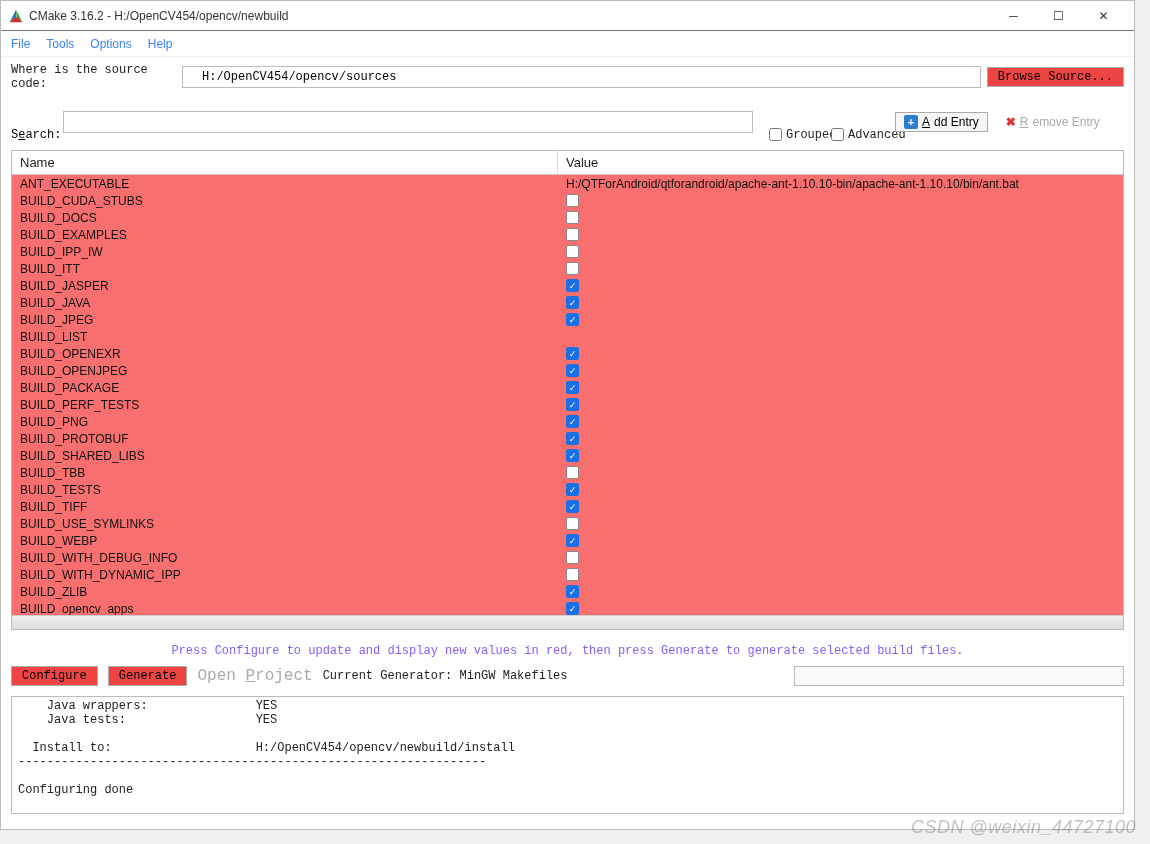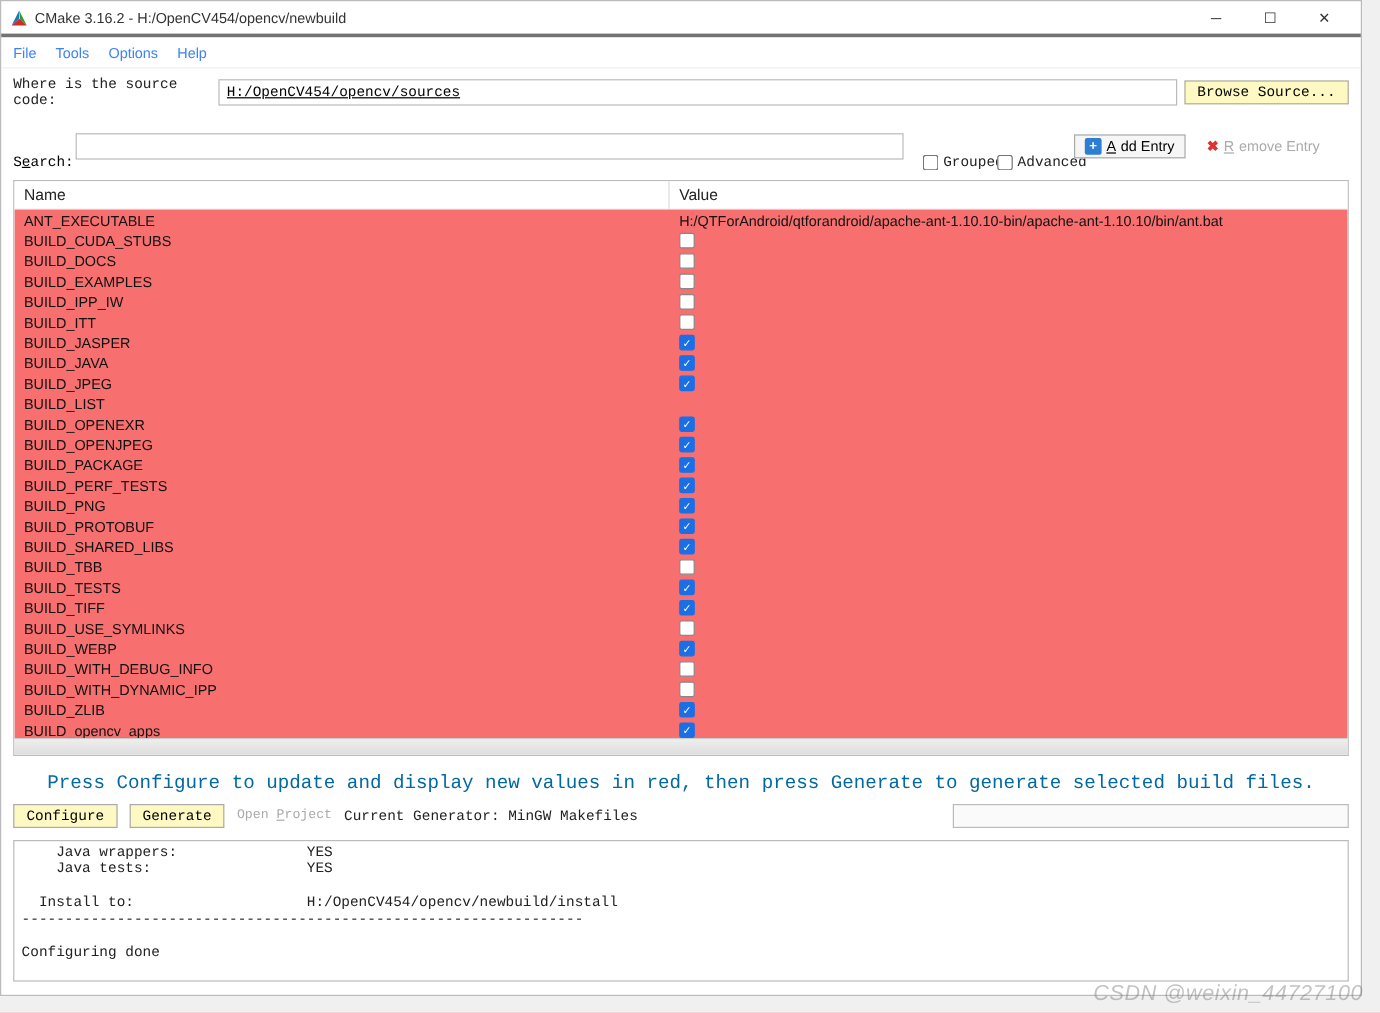--- a/index.html
+++ b/index.html
@@ -1,56 +1,56 @@
 <!DOCTYPE html>
 <html><head>
 <meta charset="utf-8">
 <style>
 * { box-sizing: border-box; margin: 0; padding: 0; }
 body { font-family: "Segoe UI", Tahoma, sans-serif; font-size: 12px; background: #f0f0f0; width: 1150px; height: 844px; position: relative; overflow: hidden; }
 .window { position: absolute; top: 0; left: 10; width: 1135px; height: 830px; background: #fff; border: 1px solid #bbb; display: flex; flex-direction: column; }
-.titlebar { height: 30px; display: flex; align-items: center; padding: 0 8px; border-bottom: 3px solid #737373; }
+.titlebar { height: 30px; display: flex; align-items: center; padding: 0 8px; border-bottom: 1px solid #737373; }
 .titlebar .logo { width: 14px; height: 14px; margin-right: 6px; }
 .titlebar .title { color: #333; font-size: 12px; flex: 1; }
 .win-controls { display: flex; gap: 0; }
 .win-btn { width: 45px; height: 28px; display: flex; align-items: center; justify-content: center; color: #333; cursor: pointer; }
 .menubar { height: 26px; display: flex; align-items: center; padding: 0 10px; gap: 16px; border-bottom: 1px solid #eee; color: #3b82f6; }
 .menubar span { cursor: pointer; }
 .toprow { display: flex; align-items: center; padding: 6px 10px; gap: 6px; }
 .toprow label { font-family: "Consolas","Courier New",monospace; font-size: 12px; color: #222; width: 165px; }
-.toprow input[type=text] { flex: 1; height: 22px; padding: 2px 6px; border: 1px solid #bbb; font-family: "Consolas","Courier New",monospace; font-size: 12px; text-decoration: underline; }
+.toprow input[type=text] { flex: 1; height: 22px; padding: 2px 19px; border: 1px solid #bbb; font-family: "Consolas","Courier New",monospace; font-size: 12px; }
 .toprow select { flex: 1; height: 22px; padding: 2px 2px; border: 1px solid #bbb; font-family: "Consolas","Courier New",monospace; font-size: 12px; background: #fff; }
-.btn { font-family: "Consolas","Courier New",monospace; font-size: 12px; padding: 2px 10px; border: 1px solid #aaa; background: #fef9c3; cursor: pointer; white-space: nowrap; }
+.btn { font-family: "Consolas","Courier New",monospace; font-size: 12px; padding: 2px 10px; border: 1px solid #aaa; background: #ef4444; cursor: pointer; white-space: nowrap; }
 .searchrow { display: flex; align-items: center; padding: 4px 10px; gap: 6px; }
 .searchrow label { font-family: "Consolas","Courier New",monospace; font-size: 12px; width: 46px; margin-top: 27px; }
 .searchrow input { flex: 1; max-width: 690px; height: 22px; border: 1px solid #bbb; padding: 2px 6px; font-family: "Consolas","Courier New",monospace; font-size: 12px; }
-.chklabel { display: inline-flex; align-items: center; gap: 4px; font-size: 12px; color: #222; margin-left: 10px; }
+.chklabel { display: inline-flex; gap: 4px; font-size: 12px; color: #222; margin-left: 10px; }
 .chklabel input { width: 13px; height: 13px; }
 .addentry { display: inline-flex; align-items: center; gap: 4px; margin-left: 12px; border: 1px solid #aaa; padding: 2px 8px; cursor: pointer; background: #f6f6f6; font-size: 12px; }
 .addentry .plus { color: #fff; background: #2d7dd2; font-weight: bold; width: 14px; height: 14px; display: inline-flex; align-items: center; justify-content: center; border-radius: 2px; font-size: 11px; }
 .removeentry { display: inline-flex; align-items: center; gap: 4px; margin-left: 12px; color: #aaa; font-size: 12px; }
 .removeentry .x { color: #d33; font-weight: bold; }
 .tablewrap { margin: 4px 10px; border: 1px solid #bbb; height: 480px; overflow: hidden; display: flex; flex-direction: column; }
 .thead { display: flex; background: #fff; border-bottom: 1px solid #ccc; font-size: 13px; color: #222; }
 .thead .col-name { width: 546px; padding: 4px 8px; border-right: 1px solid #ddd; }
 .thead .col-value { flex: 1; padding: 4px 8px; }
 .tbody { flex: 1; overflow-y: hidden; background: #f76f6f; position: relative; }
 .trow { display: flex; height: 17px; align-items: center; font-size: 12px; color: #111; }
 .trow .col-name { width: 546px; padding: 0 8px; white-space: nowrap; overflow: hidden; }
 .trow .col-value { flex: 1; padding: 4px 8px; display: flex; align-items: center; }
 .trow .chk { width: 13px; height: 13px; border: 1px solid #888; background: #fff; border-radius: 2px; display: inline-flex; align-items: center; justify-content: center; font-size: 9px; color: #fff; }
 .trow .chk.checked { background: #1a6fe6; border-color: #1a6fe6; }
 .trow .textval { font-size: 12px; color: #111; white-space: nowrap; }
 .hscroll { height: 14px; background: linear-gradient(#eee,#ddd); border-top: 1px solid #ccc; }
-.infoline { text-align: center; padding: 10px 0 4px; font-family: "Consolas","Courier New",monospace; font-size: 16px; color: #0369a1; }
+.infoline { text-align: center; padding: 10px 0 4px; font-family: "Consolas","Courier New",monospace; font-size: 12px; color: #8b5cf6; }
 .buttonrow { display: flex; align-items: center; padding: 4px 10px; gap: 10px; }
 .buttonrow .spacer { flex: 1; }
 .buttonrow .progress { width: 330px; height: 20px; border: 1px solid #bbb; background: #fafafa; }
 .genlabel { font-family: Liberation Mono, monospace; font-size: 12px; color: #222; }
-.openproj { font-family: "Consolas","Courier New",monospace; font-size: 11px; color: #aaa; }
+.openproj { font-family: "Consolas","Courier New",monospace; font-size: 16px; color: #aaa; }
 .log { margin: 6px 10px 10px; border: 1px solid #bbb; height: 118px; overflow: auto; padding: 2px 6px; font-family: "Consolas","Courier New",monospace; font-size: 12px; color: #222; white-space: pre; }
 .watermark { position: absolute; right: 14px; bottom: 6px; font-size: 18px; color: rgba(120,120,120,0.45); font-style: italic; font-family: "Segoe UI","Microsoft YaHei",sans-serif; letter-spacing: 0.5px; }
 .svglogo polygon { stroke-width:0; }
 u { text-decoration: underline; }
 </style>
 </head>
 <body>
 
 <div class="window">
 

